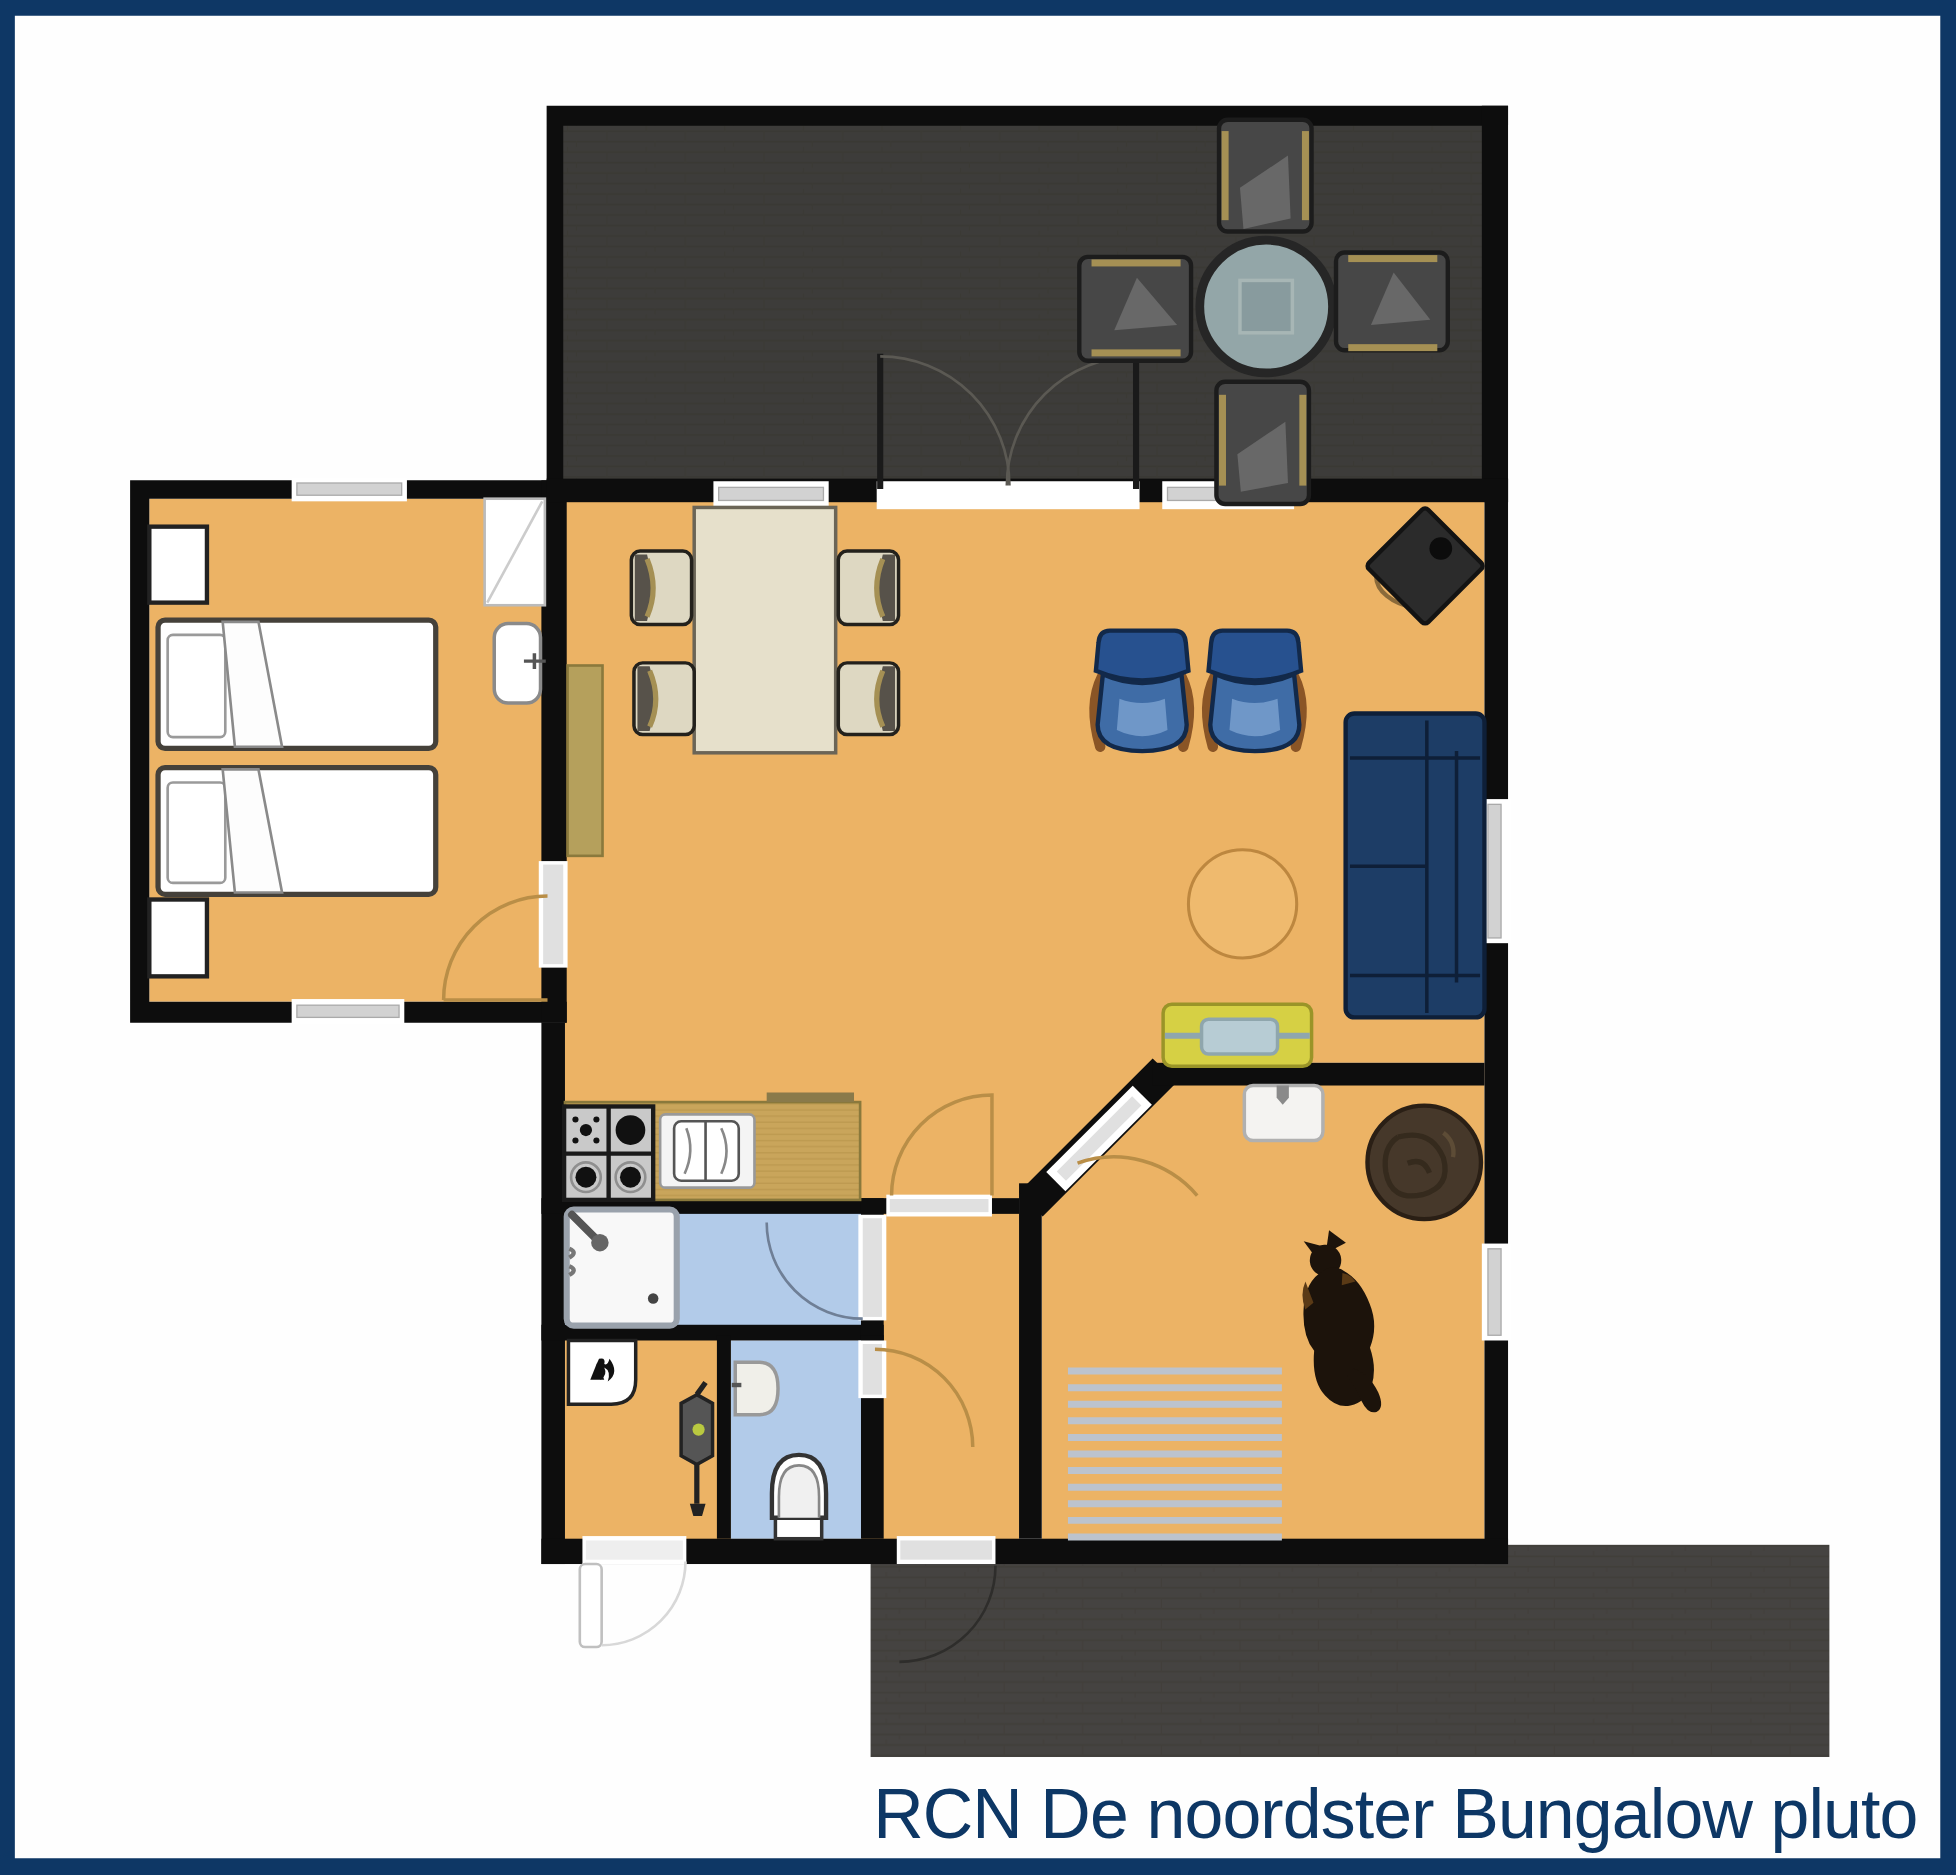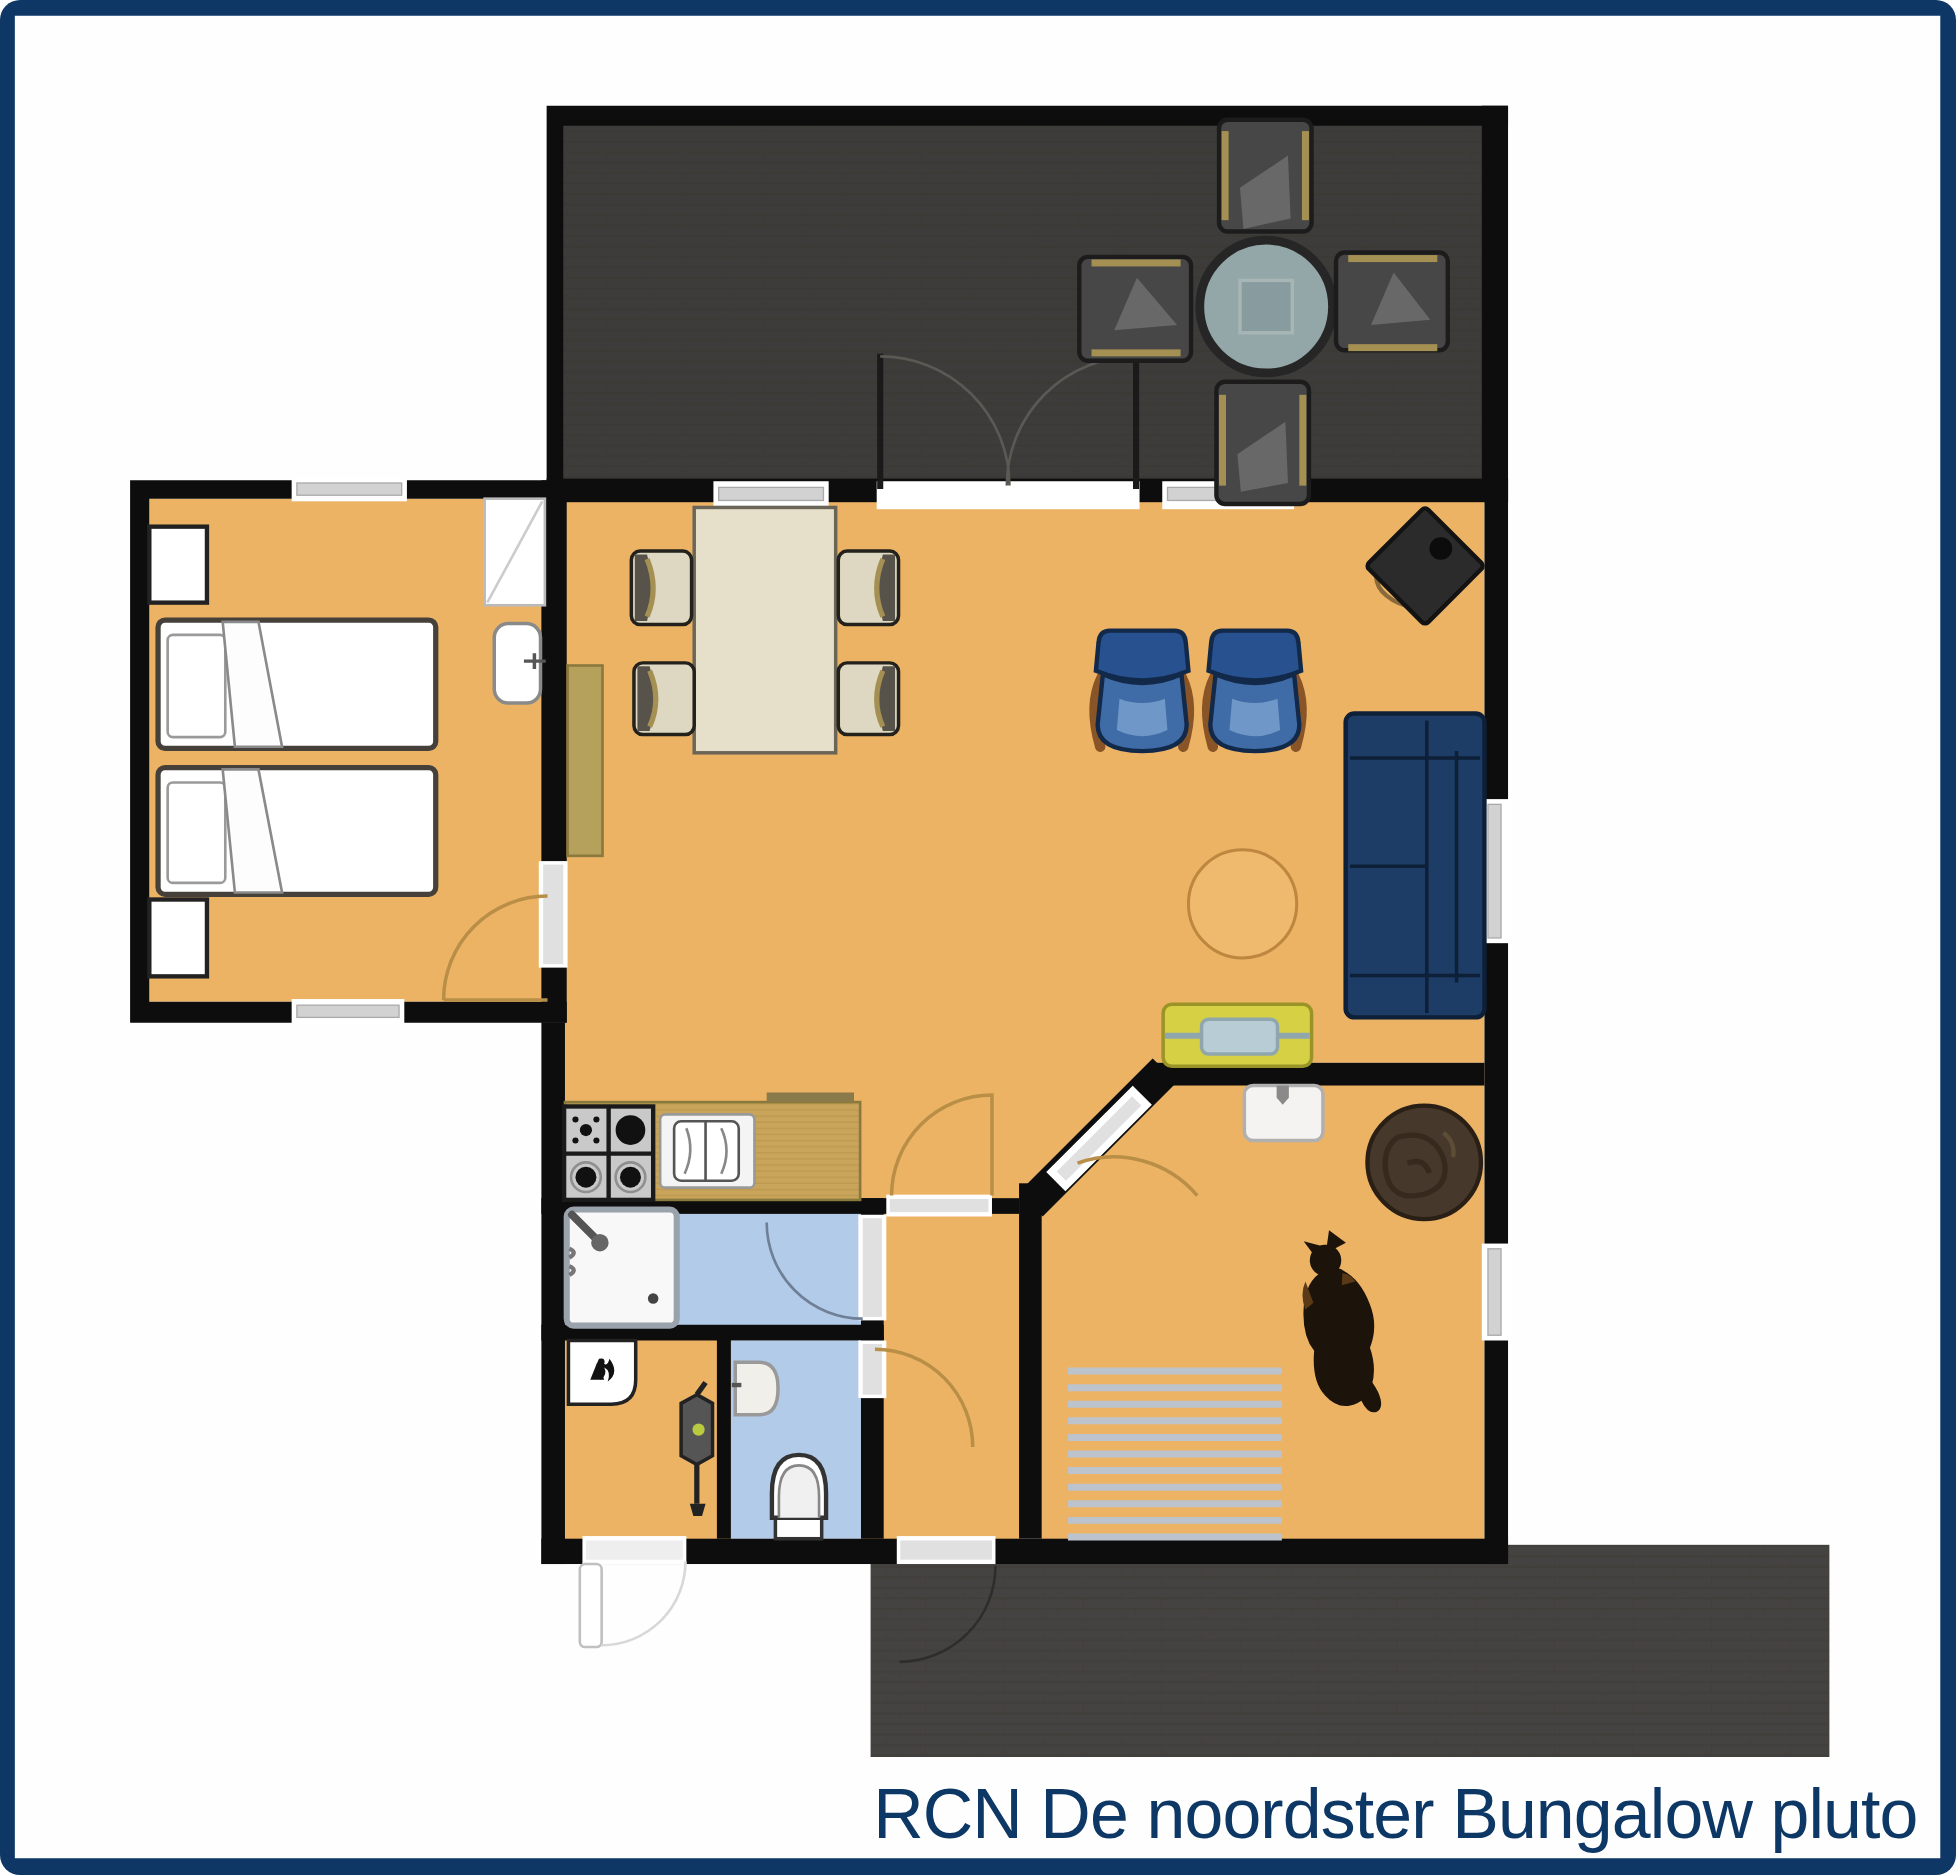--- a/index.html
+++ b/index.html
@@ -1,17 +1,17 @@
 <!DOCTYPE html>
 <html style="font-size:14px"><head>
 <meta charset="utf-8">
 <style>
   html,body{margin:0;padding:0;background:#fff;}
   #page{position:relative;width:1956px;height:1875px;background:#fff;overflow:hidden;
-        font-family:"Liberation Sans", sans-serif;border-radius:20px;}
+        font-family:"Liberation Sans", sans-serif;}
   svg{position:absolute;top:0;left:0;}
 </style>
 </head>
 <body>
 <div id="page">
 <svg width="1956" height="1875" viewBox="0 0 2240 2147">
 <defs>
   <pattern id="brick" width="90" height="24" patternUnits="userSpaceOnUse">
     <rect width="90" height="24" fill="#3d3c3a"></rect>
     <path d="M0 6 H90 M0 18 H90" stroke="#3a3934" stroke-width="2"></path>

